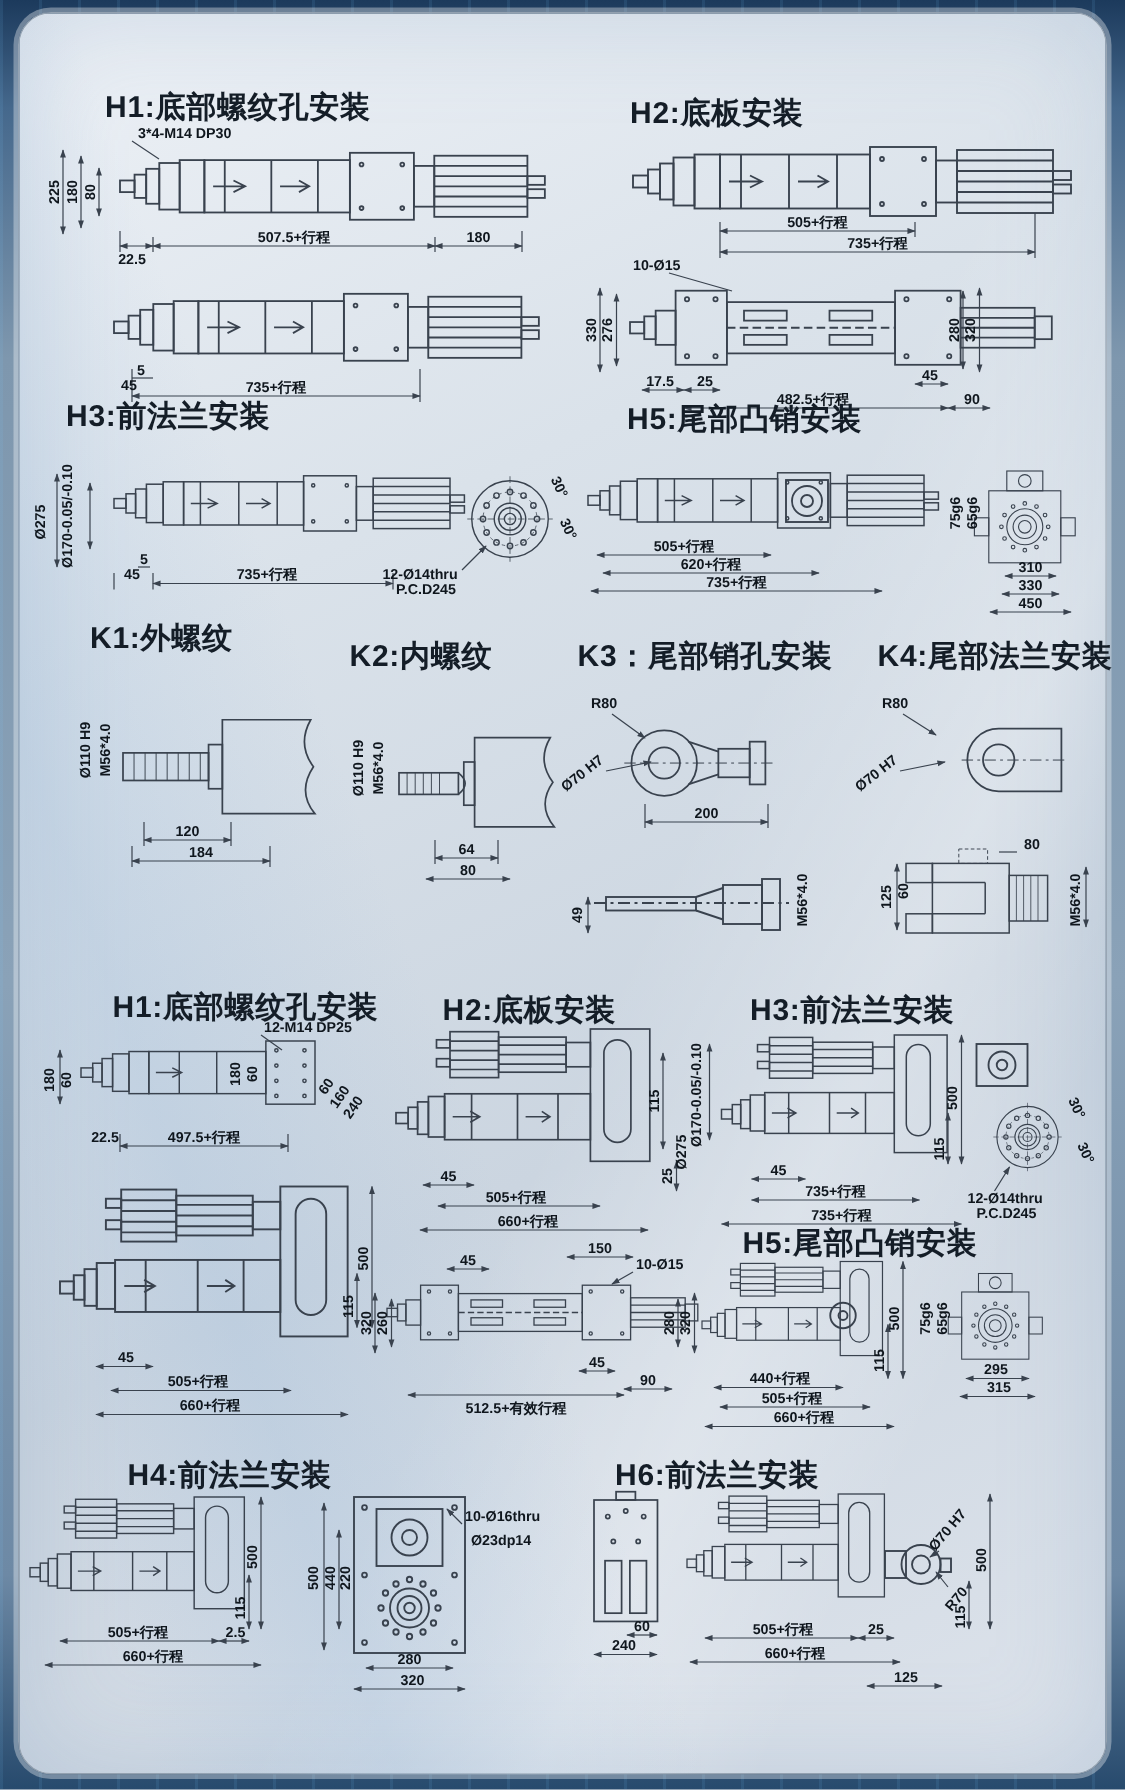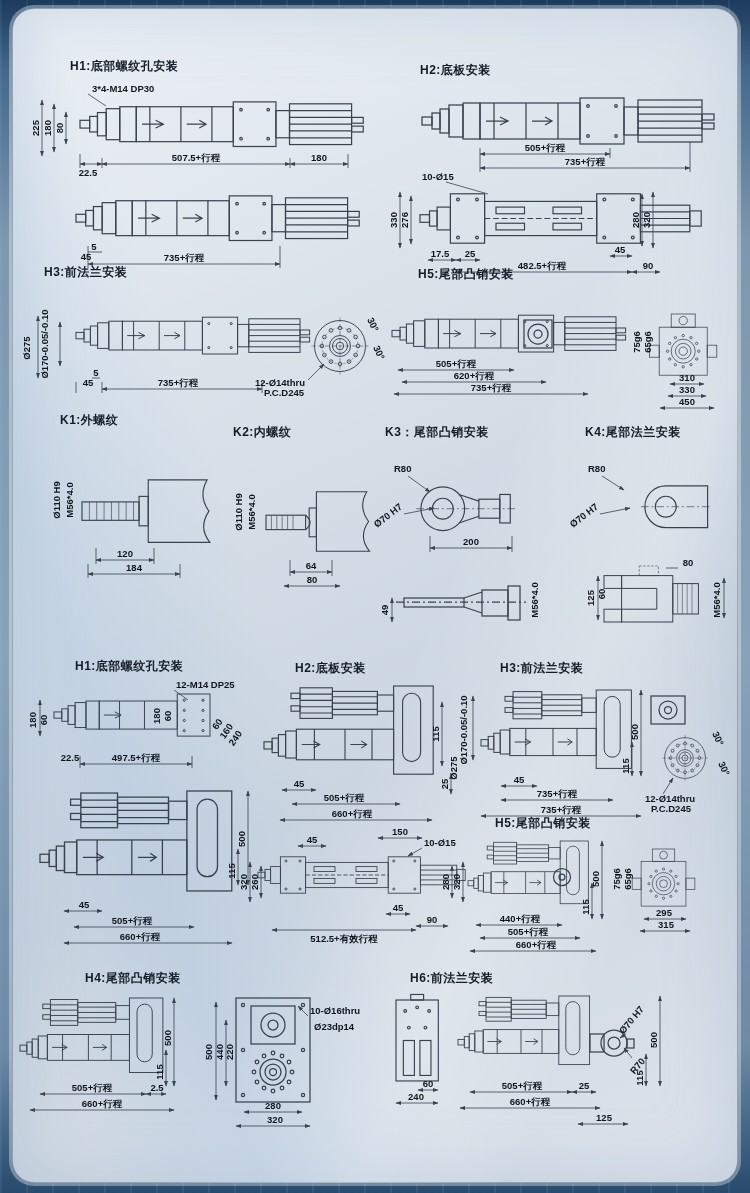--- a/index.html
+++ b/index.html
@@ -10,21 +10,21 @@
        background:repeating-linear-gradient(90deg,rgba(120,200,255,.10) 0 2px,transparent 2px 26px);}
   #panel{position:absolute;left:12px;top:8px;width:726px;height:1175px;border-radius:22px;
        background:linear-gradient(155deg,#edf1f6 0%,#dae2ea 30%,#cbd5e0 62%,#dde3eb 100%);
        border:1px solid #93a1b0;box-shadow:0 0 0 3px rgba(255,255,255,.35), inset 0 0 70px rgba(120,150,185,.28)}
   .streak{position:absolute;pointer-events:none;border-radius:22px}
   #st1{left:12px;top:8px;width:726px;height:1175px;
        background:linear-gradient(115deg,transparent 55%,rgba(255,255,255,.28) 70%,transparent 82%)}
   #st2{left:12px;top:8px;width:726px;height:1175px;
        background:linear-gradient(250deg,transparent 60%,rgba(160,190,220,.30) 78%,transparent 92%)}
   .section{position:absolute}
-  .sec-title{position:absolute;top:0;font-weight:bold;font-size:12px;color:#141d27;
+  .sec-title{position:absolute;top:0;font-weight:bold;font-size:20px;color:#141d27;
        letter-spacing:.5px;white-space:nowrap}
   svg{overflow:visible;position:absolute;left:0}
   .ln{stroke:#39424e;fill:none;stroke-width:1.25}
   .dml{stroke:#39424e;stroke-width:.8;fill:none}
   .dt{font:bold 9.5px "Liberation Sans",sans-serif;fill:#0f161d}
   .tc{text-anchor:middle}
 </style>
 </head>
 <body>
 
@@ -412,21 +412,21 @@
         <line class="dml" x1="104" y1="112" x2="104" y2="128"></line>
     </g>
     <text class="dt tc" transform="translate(14,64) rotate(-90)">Ø110 H9</text>
     <text class="dt tc" transform="translate(27,64) rotate(-90)">M56*4.0</text>
     <text class="dt tc" x="83" y="121">64</text>
     <text class="dt tc" x="84" y="135">80</text>
   </svg>
 </div>
 
 <div class="section" style="left:378px;top:424px;width:196px;height:218px">
-  <div class="sec-title" style="left:7px">K3：尾部凸销安装</div>
+  <div class="sec-title" style="left:7px">K3：尾部销孔安装</div>
   <svg width="196" height="190" style="top:24px">
     <g>
       <use href="#sym-eye" transform="translate(42,36) scale(0.95)"></use>
       <rect class="ln" x="26" y="150" width="60" height="9"></rect>
       <path class="ln" d="M86,150 L104,144 M86,159 L104,165"></path>
       <rect class="ln" x="104" y="142" width="26" height="26"></rect>
       <rect class="ln" x="130" y="138" width="12" height="34"></rect>
       <line class="ln" x1="18" y1="154" x2="148" y2="154" stroke-dasharray="8 3 2 3" stroke-width=".7"></line>
     </g>
     <g>
@@ -622,21 +622,21 @@
     <text class="dt tc" x="66" y="100">505+行程</text>
     <text class="dt tc" x="74" y="113">660+行程</text>
     <text class="dt tc" transform="translate(158,44) rotate(-90)">75g6</text>
     <text class="dt tc" transform="translate(169,44) rotate(-90)">65g6</text>
     <text class="dt tc" x="202" y="81">295</text>
     <text class="dt tc" x="204" y="93">315</text>
   </svg>
 </div>
 
 <div class="section" style="left:14px;top:970px;width:352px;height:164px">
-  <div class="sec-title" style="left:71px">H4:尾部凸销安装</div>
+  <div class="sec-title" style="left:71px">H4:前法兰安装</div>
   <svg width="352" height="142" style="top:20px">
     <g>
       <use href="#sym-fold" transform="translate(6,8) scale(0.76)"></use>
       <rect class="ln" x="222" y="8" width="74" height="104"></rect>
       <circle class="ln" cx="229" cy="15" r="1.6"></circle>
         <circle class="ln" cx="289" cy="15" r="1.6"></circle>
         <circle class="ln" cx="229" cy="105" r="1.6"></circle>
         <circle class="ln" cx="289" cy="105" r="1.6"></circle>
       <circle class="ln" cx="229" cy="60" r="1.6"></circle>
         <circle class="ln" cx="289" cy="60" r="1.6"></circle>

